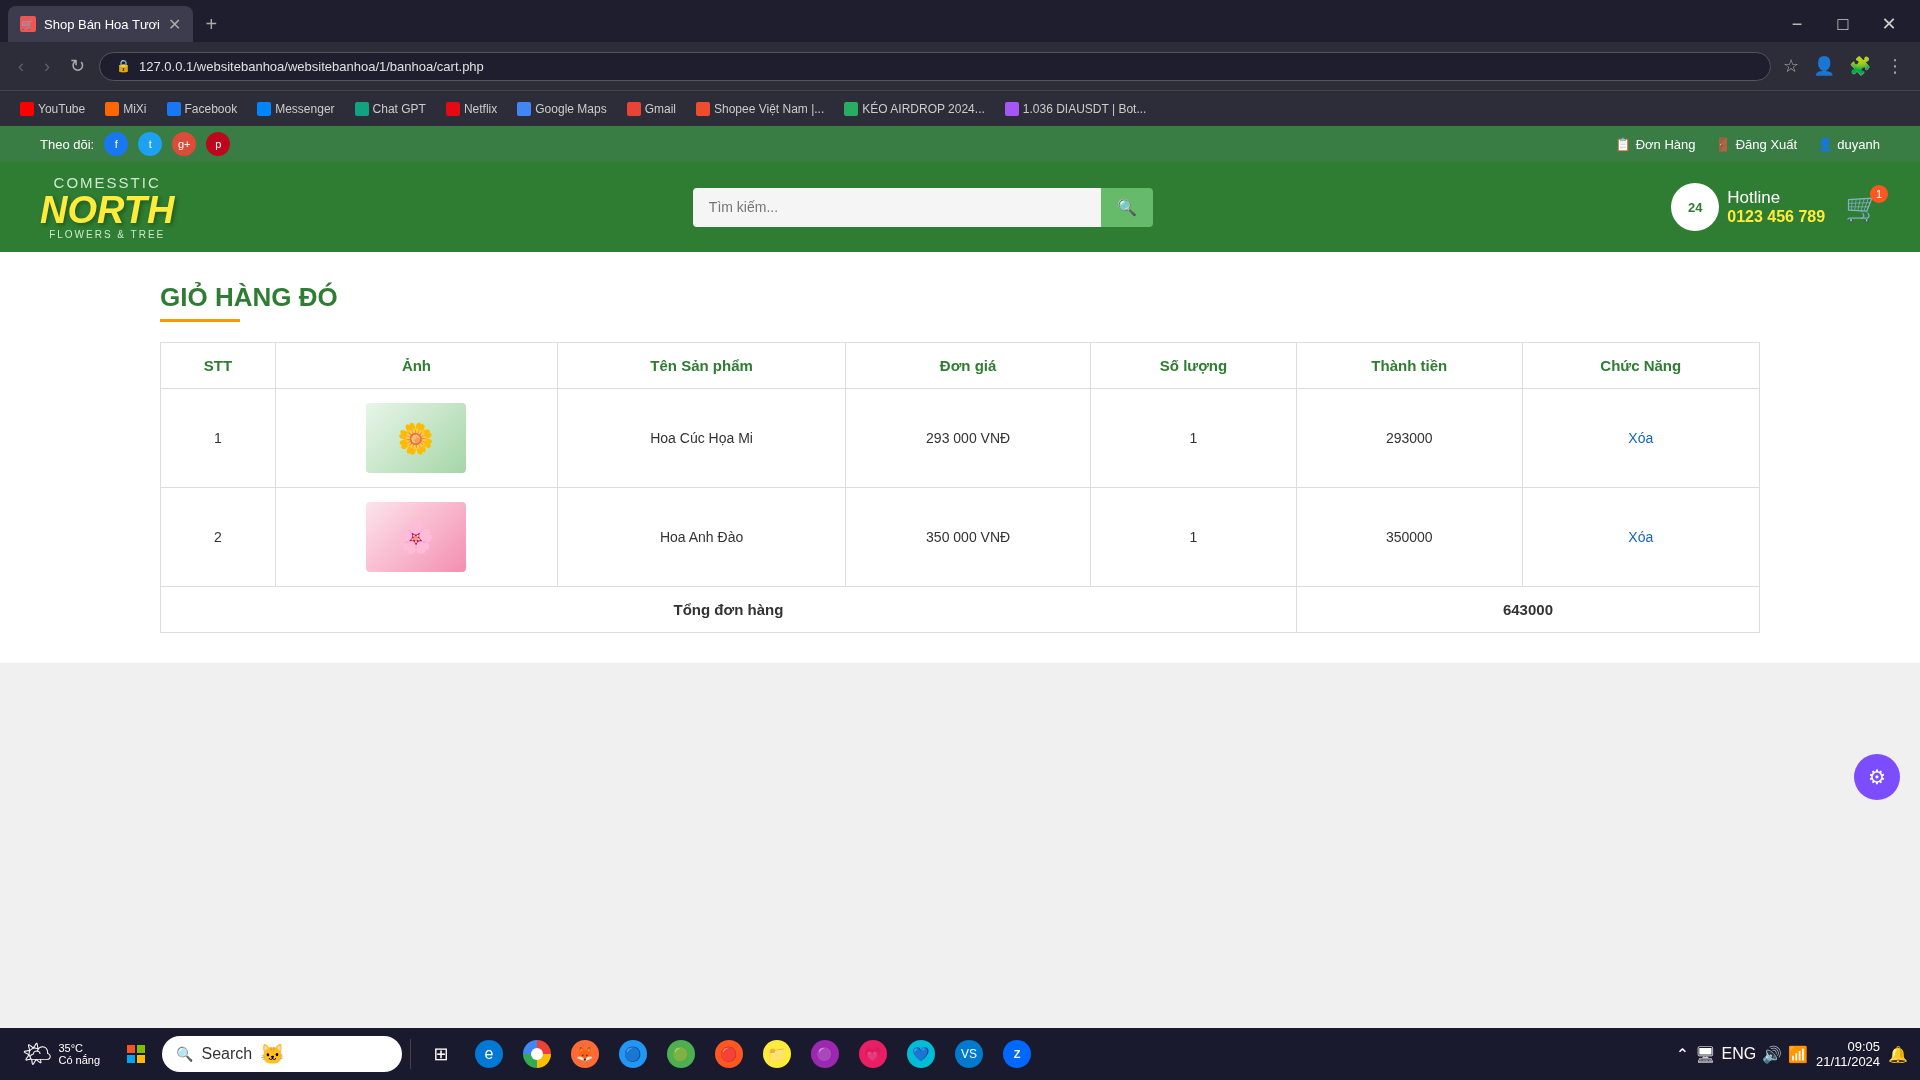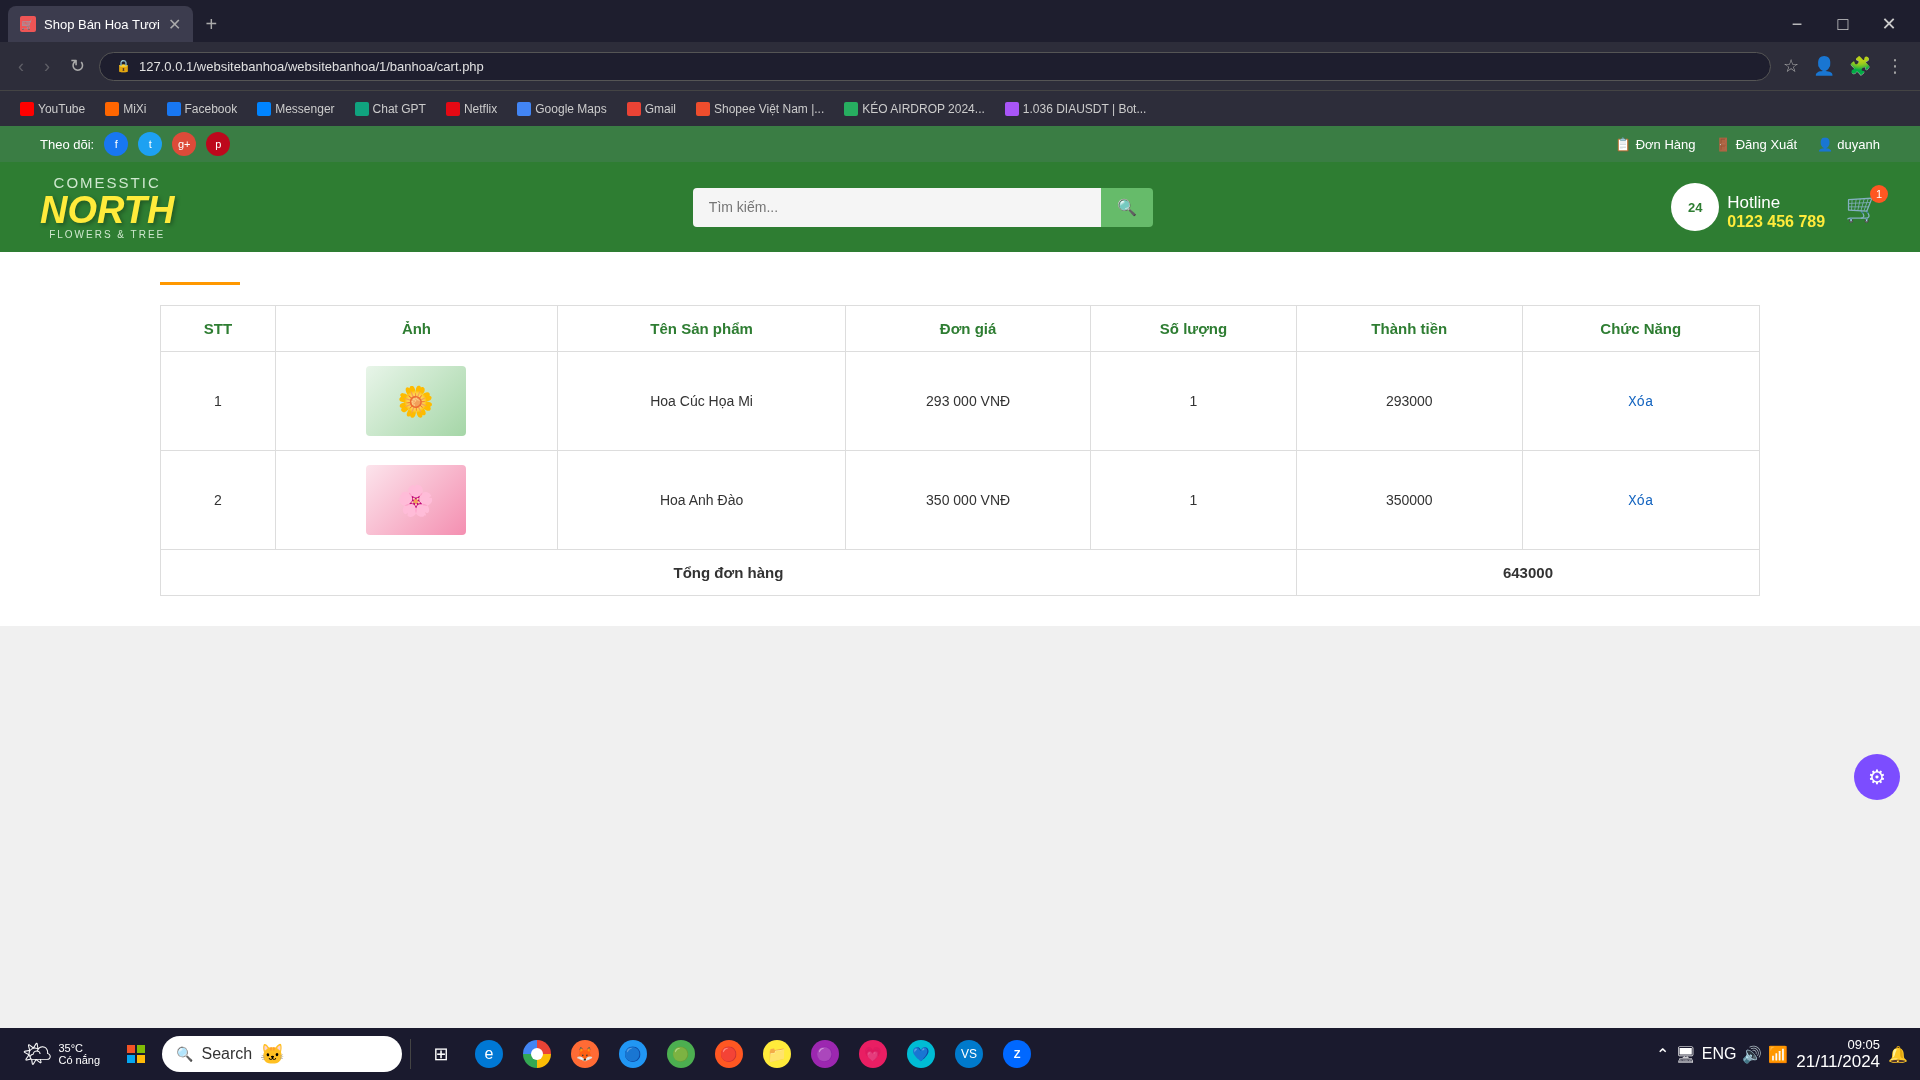--- a/index.html
+++ b/index.html
@@ -57,41 +57,41 @@
     .social-right a { color: #fff; text-decoration: none; display: flex; align-items: center; gap: 4px; cursor: pointer; }
 
     
     .header { background: #2e7d32; padding: 12px 40px; display: flex; align-items: center; justify-content: space-between; }
     .logo { color: #ffeb3b; font-size: 38px; font-weight: 900; font-style: italic; text-shadow: 2px 2px 4px rgba(0,0,0,0.3); line-height: 1; }
     .logo-wrapper { display: flex; flex-direction: column; align-items: center; }
     .search-bar { flex: 1; max-width: 460px; margin: 0 40px; display: flex; }
     .search-input { flex: 1; padding: 10px 16px; border: none; border-radius: 4px 0 0 4px; font-size: 14px; background: #f5f5f5; color: #666; }
     .search-btn { background: #66bb6a; border: none; padding: 10px 16px; border-radius: 0 4px 4px 0; cursor: pointer; color: white; font-size: 16px; }
     .header-right { display: flex; align-items: center; gap: 20px; }
-    .hotline { display: flex; align-items: flex-end; gap: 8px; color: #fff; }
+    .hotline { display: flex; align-items: center; gap: 8px; color: #fff; }
     .hotline-icon { width: 48px; height: 48px; border-radius: 50%; background: #fff; display: flex; align-items: center; justify-content: center; font-size: 20px; }
     .hotline-text { font-size: 17px; }
     .hotline-num { font-size: 16px; font-weight: bold; color: #ffeb3b; }
     .cart-icon { position: relative; color: #fff; font-size: 28px; cursor: pointer; }
     .cart-badge { position: absolute; top: -6px; right: -8px; background: #ff5722; color: white; border-radius: 50%; width: 18px; height: 18px; font-size: 11px; display: flex; align-items: center; justify-content: center; }
 
     
     .nav-bar { background: #fff; padding: 0 40px; border-bottom: 1px solid #e0e0e0; display: flex; align-items: center; gap: 0; }
     .nav-item { padding: 18px 24px; color: #333; font-size: 15px; cursor: pointer; text-decoration: none; display: block; }
 
     
     .main { background: #fff; padding: 30px 160px; }
     .cart-title { color: #2e7d32; font-size: 26px; font-weight: bold; margin-bottom: 6px; }
     .title-underline { width: 80px; height: 3px; background: #ff9800; margin-bottom: 20px; }
 
     
     .cart-table { width: 100%; border-collapse: collapse; border: 1px solid #ddd; }
     .cart-table th { background: #fff; color: #2e7d32; font-weight: bold; font-size: 15px; padding: 14px 10px; border: 1px solid #ddd; text-align: center; }
     .cart-table td { border: 1px solid #ddd; padding: 14px 10px; text-align: center; vertical-align: middle; font-size: 14px; color: #333; }
-    .delete-link { color: #1565c0; text-decoration: none; cursor: pointer; font-size: 14px; font-family: Liberation Mono, monospace; }
+    .delete-link { color: #1565c0; text-decoration: none; cursor: pointer; font-size: 14px; }
     .total-row td { font-weight: bold; font-size: 15px; }
 
     
     .cart-actions { display: flex; justify-content: space-between; margin-top: 20px; }
     .btn-continue { background: #7cb342; color: white; border: none; padding: 14px 28px; font-size: 13px; font-weight: bold; letter-spacing: 1px; cursor: pointer; border-radius: 2px; text-transform: uppercase; }
     .btn-clear { background: #7cb342; color: white; border: none; padding: 14px 28px; font-size: 13px; font-weight: bold; letter-spacing: 1px; cursor: pointer; border-radius: 2px; text-transform: uppercase; display: flex; align-items: center; gap: 8px; }
 
     
     .float-widget { position: fixed; right: 20px; bottom: 280px; width: 46px; height: 46px; background: #7c4dff; border-radius: 50%; display: flex; align-items: center; justify-content: center; color: white; font-size: 20px; cursor: pointer; z-index: 100; }
 
@@ -102,21 +102,21 @@
     .search-taskbar { display: flex; align-items: center; background: #fff; border-radius: 20px; padding: 6px 14px; gap: 8px; min-width: 240px; cursor: pointer; }
     .search-taskbar-text { color: #333; font-size: 16px; }
     .taskbar-sep { width: 1px; height: 30px; background: #444; margin: 0 4px; }
     .taskbar-icon { width: 44px; height: 44px; display: flex; align-items: center; justify-content: center; cursor: pointer; border-radius: 4px; position: relative; }
     .tb-img { width: 28px; height: 28px; border-radius: 50%; display: flex; align-items: center; justify-content: center; font-size: 14px; }
     .taskbar-right { margin-left: auto; display: flex; align-items: center; gap: 8px; color: #fff; font-size: 12px; }
     .system-tray { display: flex; align-items: center; gap: 6px; }
     .tray-icon { font-size: 16px; cursor: pointer; }
     .clock { text-align: right; }
     .clock-time { font-size: 13px; }
-    .clock-date { font-size: 17px; }
+    .clock-date { font-size: 13px; }
 
     
     .flower-img-1 { width: 100px; height: 70px; background: linear-gradient(135deg, #e8f5e9, #a5d6a7); border-radius: 4px; display: flex; align-items: center; justify-content: center; font-size: 30px; margin: 0 auto; }
     .flower-img-2 { width: 100px; height: 70px; background: linear-gradient(135deg, #fce4ec, #f48fb1); border-radius: 4px; display: flex; align-items: center; justify-content: center; font-size: 30px; margin: 0 auto; }
   </style>
 </head>
 <body>
 
 <div class="browser-chrome">
 
@@ -239,20 +239,21 @@
       </div>
       <div class="cart-icon">
         🛒
         <span class="cart-badge">1</span>
       </div>
     </div>
   </div>
 
 
   <div class="main">
+    <h2 class="cart-title">GIỎ HÀNG ĐÓ</h2>
     <div class="title-underline"></div>
 
     <table class="cart-table">
       <thead>
         <tr>
           <th>STT</th>
           <th style="color:#2e7d32;">Ảnh</th>
           <th style="color:#2e7d32;">Tên Sản phẩm</th>
           <th style="color:#2e7d32;">Đơn giá</th>
           <th style="color:#2e7d32;">Số lượng</th>

